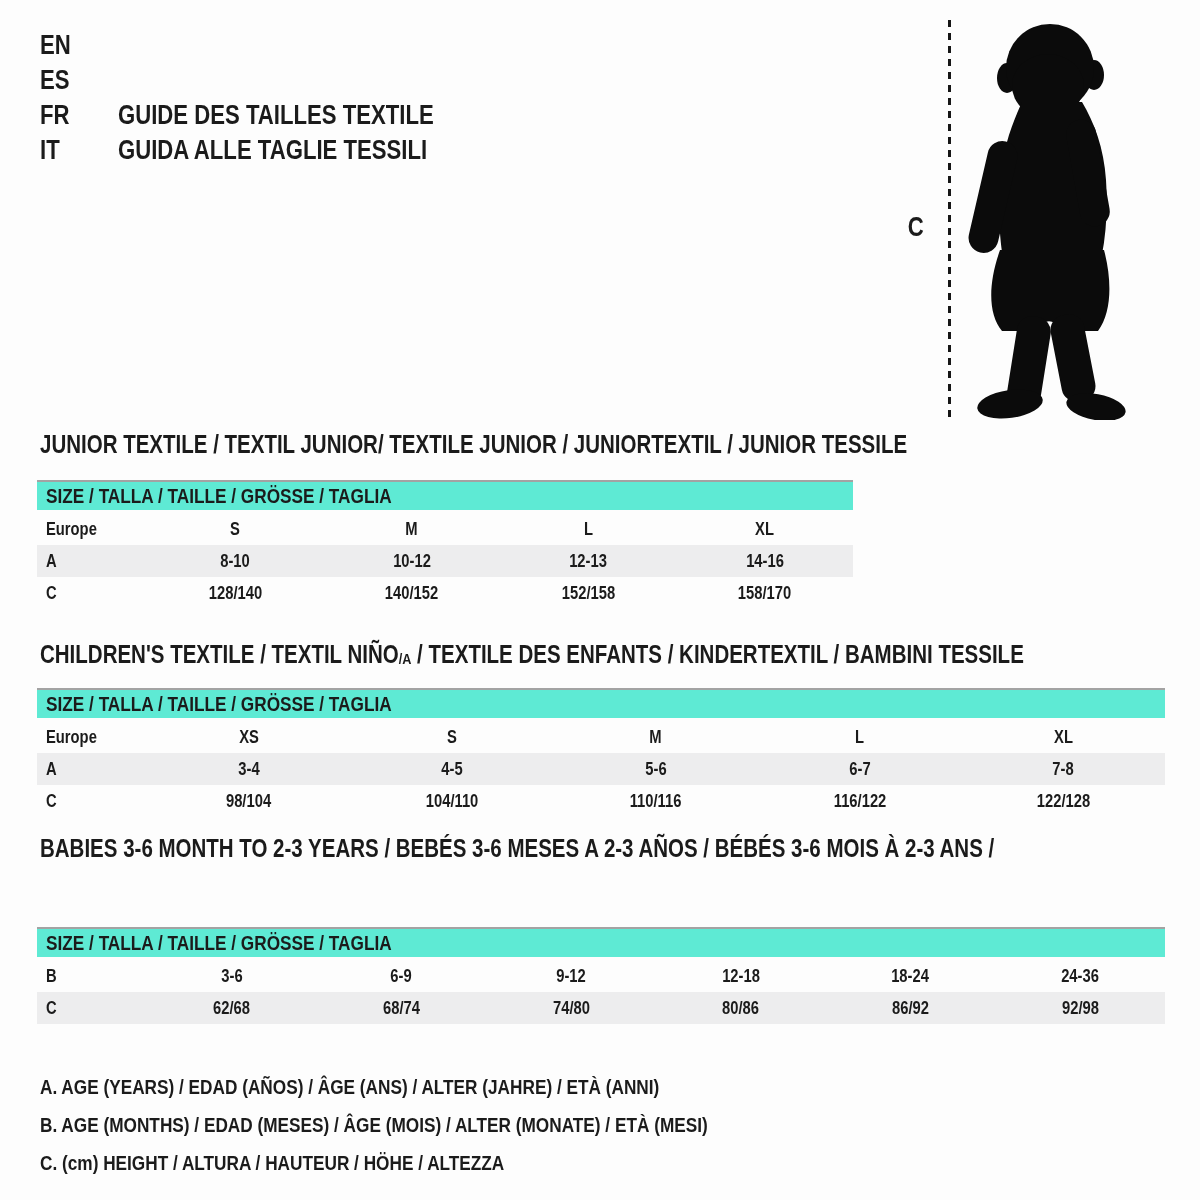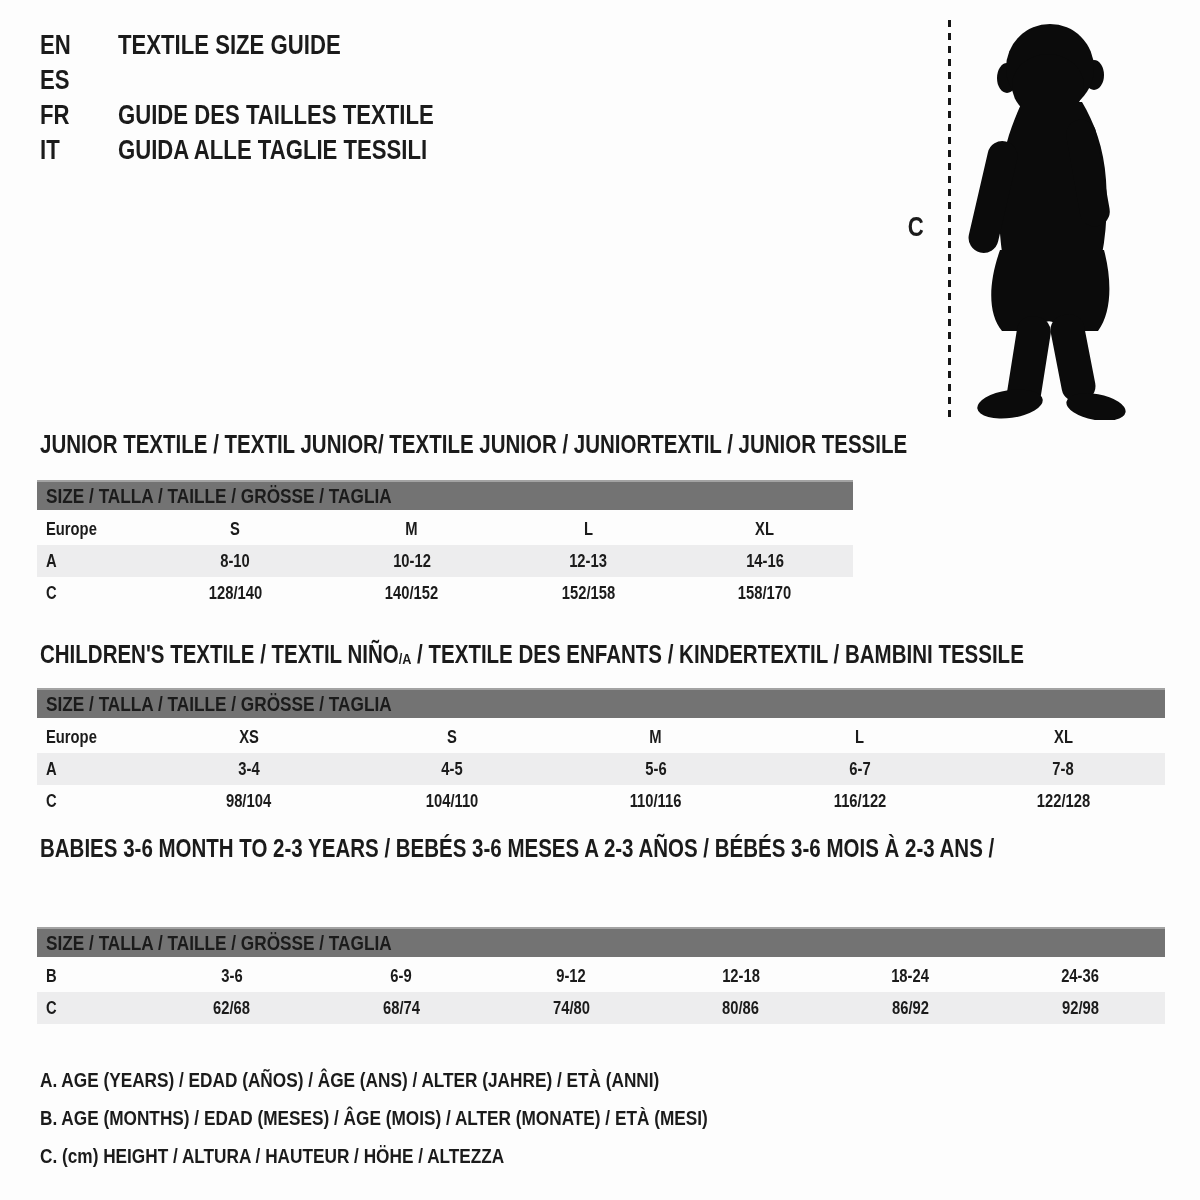--- a/index.html
+++ b/index.html
@@ -34,44 +34,43 @@
   #title-children { top: 640px; }
   #title-babies   { top: 831px; line-height: 34px; }
   #title-babies .tline { display: block; }
   .sub-small { font-size: 0.62em; position: relative; bottom: -0.04em; }
 
   
   .table  { position: absolute; }
   #table-junior   { left: 37px; top: 480px; width: 816px; }
   #table-children { left: 37px; top: 688px; width: 1128px; }
   #table-babies   { left: 37px; top: 927px; width: 1128px; }
-  .thead { height: 28px; background: #737373; border-top: 2px solid #a3a3a3;
+  .thead { height: 28px; background: #5eead4; border-top: 2px solid #a3a3a3;
            display: flex; align-items: center; padding-left: 9px;
            font-size: 21px; margin-bottom: 3px; }
   .trow  { display: grid; align-items: center; height: 32px; font-size: 18px; }
   .t4 { grid-template-columns: 110px repeat(4, 1fr); }
   .t5 { grid-template-columns: 110px repeat(5, 1fr); }
   .t6 { grid-template-columns: 110px repeat(6, 1fr); }
   .rlabel { padding-left: 9px; }
   .cell   { text-align: center; }
   .shaded { background: #ededee; }
 
   
   .legend { position: absolute; left: 40px; top: 1068px; font-size: 21px; }
-  .legend-line { display: flex; align-items: flex-start; height: 38px; }
+  .legend-line { display: flex; align-items: center; height: 38px; }
 </style>
 </head>
 <body>
 
 <div class="canvas">
 
   <div class="lang-list">
     <div class="lang-row">
       <span><span class="cnd ol">EN</span></span>
-      <span><span class="cnd ol">TEXTILE SIZE GUIDE</span></span>
     </div>
     <div class="lang-row">
       <span><span class="cnd ol">ES</span></span>
     </div>
     <div class="lang-row">
       <span><span class="cnd ol">FR</span></span>
       <span><span class="cnd ol">GUIDE DES TAILLES TEXTILE</span></span>
     </div>
     <div class="lang-row">
       <span><span class="cnd ol">IT</span></span>

